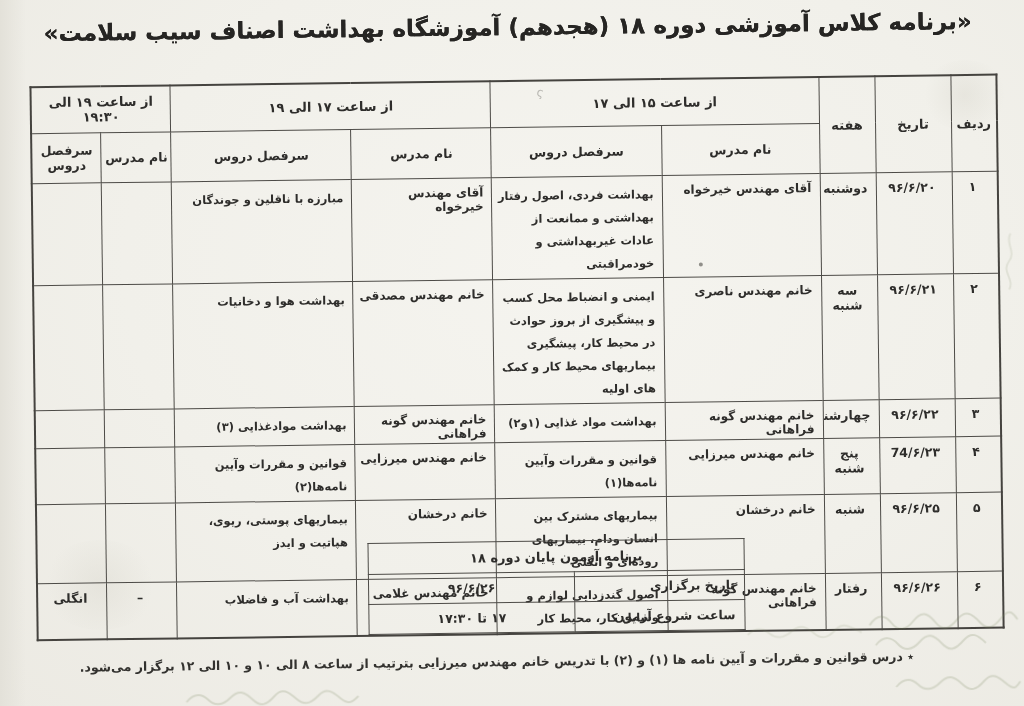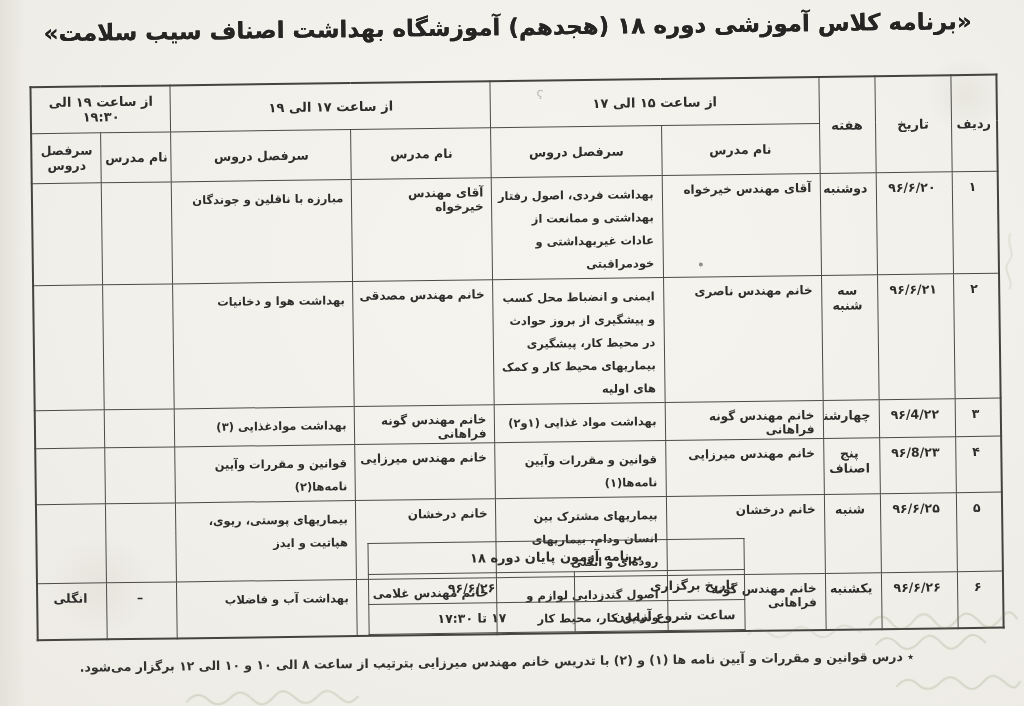--- a/index.html
+++ b/index.html
@@ -107,33 +107,33 @@
         <td class="c-week">سه شنبه</td>
         <td class="c-teacher">خانم مهندس ناصری</td>
         <td class="c-topic">ایمنی و انضباط محل کسب و پیشگیری از بروز حوادث در محیط کار، پیشگیری بیماریهای محیط کار و کمک های اولیه</td>
         <td class="c-teacher">خانم مهندس مصدقی</td>
         <td class="c-topic">بهداشت هوا و دخانیات</td>
         <td class="c-dash"></td>
         <td class="c-exam"></td>
       </tr>
       <tr class="r3">
         <td class="c-no">۳</td>
-        <td class="c-date">۹۶/4/۲۲</td>
+        <td class="c-date">۹۶/۶/۲۲</td>
         <td class="c-week">چهارشنبه</td>
         <td class="c-teacher">خانم مهندس گونه فراهانی</td>
         <td class="c-topic">بهداشت مواد غذایی (۱و۲)</td>
         <td class="c-teacher">خانم مهندس گونه فراهانی</td>
         <td class="c-topic">بهداشت موادغذایی (۳)</td>
         <td class="c-dash"></td>
         <td class="c-exam"></td>
       </tr>
       <tr class="r4">
         <td class="c-no">۴</td>
-        <td class="c-date">۹۶/8/۲۳</td>
-        <td class="c-week">پنج اصناف</td>
+        <td class="c-date">74/۶/۲۳</td>
+        <td class="c-week">پنج شنبه</td>
         <td class="c-teacher">خانم مهندس میرزایی</td>
         <td class="c-topic">قوانین و مقررات وآیین نامه‌ها(۱)</td>
         <td class="c-teacher">خانم مهندس میرزایی</td>
         <td class="c-topic">قوانین و مقررات وآیین نامه‌ها(۲)</td>
         <td class="c-dash"></td>
         <td class="c-exam"></td>
       </tr>
       <tr class="r5">
         <td class="c-no">۵</td>
         <td class="c-date">۹۶/۶/۲۵</td>
@@ -141,21 +141,21 @@
         <td class="c-teacher">خانم درخشان</td>
         <td class="c-topic">بیماریهای مشترک بین انسان ودام، بیماریهای روده‌ای و انگلی</td>
         <td class="c-teacher">خانم درخشان</td>
         <td class="c-topic">بیماریهای پوستی، ریوی، هپاتیت و ایدز</td>
         <td class="c-dash"></td>
         <td class="c-exam"></td>
       </tr>
       <tr class="r6">
         <td class="c-no">۶</td>
         <td class="c-date">۹۶/۶/۲۶</td>
-        <td class="c-week">یکشنبه</td>
+        <td class="c-week">رفتار</td>
         <td class="c-teacher">خانم مهندس گونه فراهانی</td>
         <td class="c-topic">اصول گندزدایی لوازم و وسایل کار، محیط کار</td>
         <td class="c-teacher">خانم مهندس غلامی</td>
         <td class="c-topic">بهداشت آب و فاضلاب</td>
         <td class="c-dash">–</td>
         <td class="c-exam">انگلی</td>
       </tr>
     </tbody>
   </table>
 

